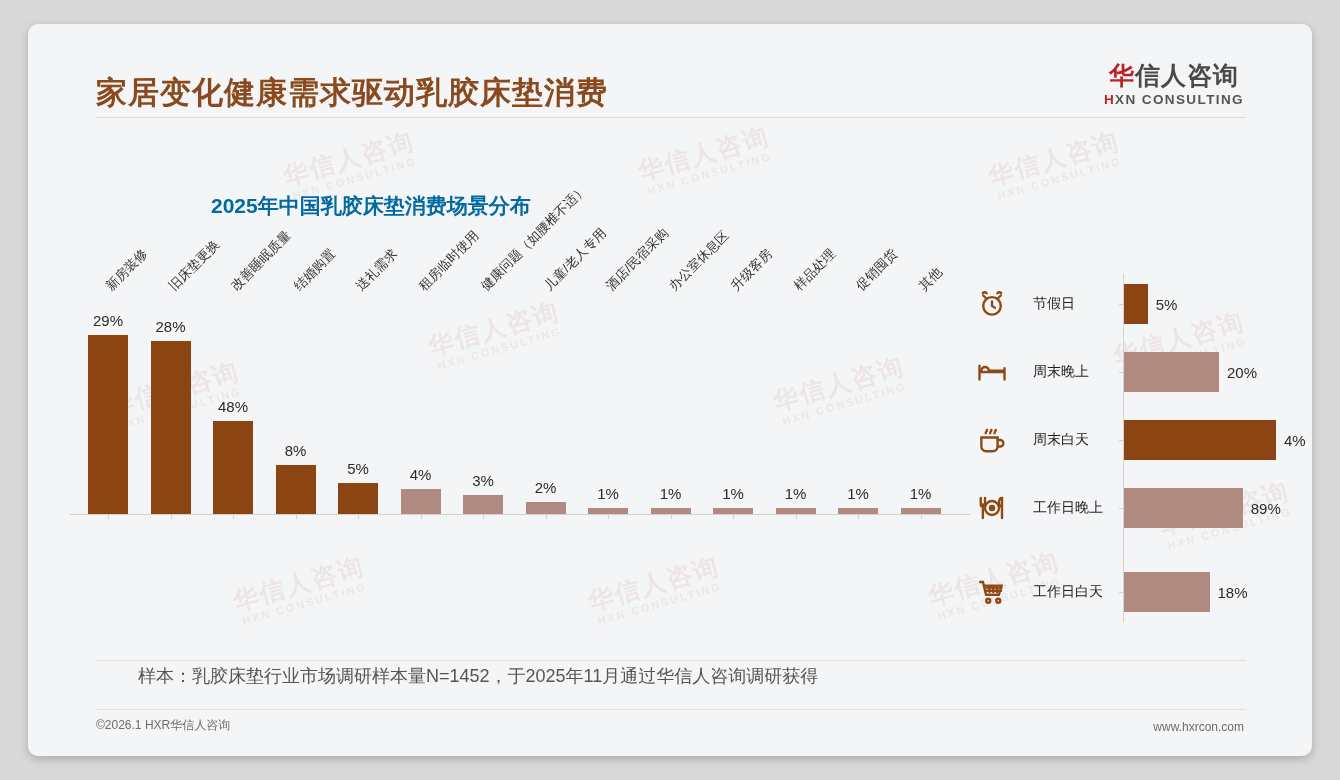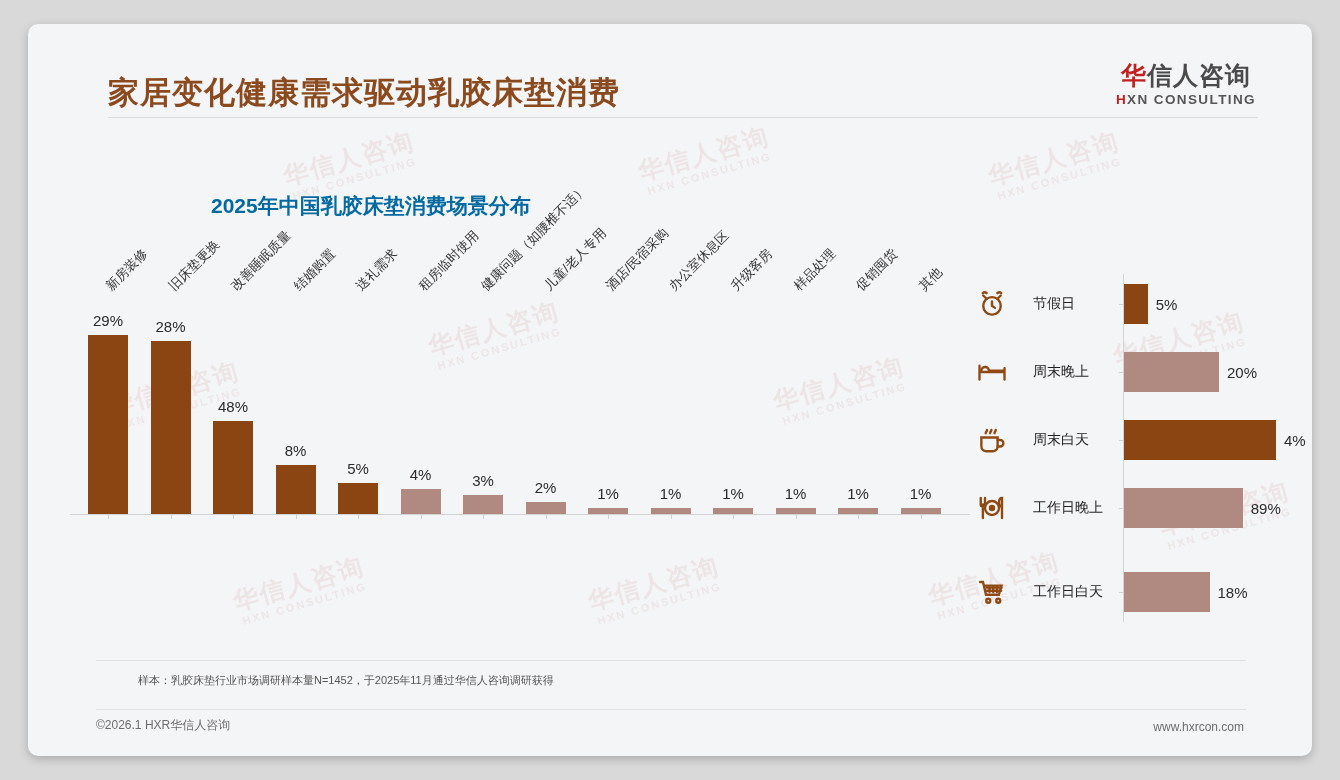--- a/index.html
+++ b/index.html
@@ -53,21 +53,20 @@
     letter-spacing: 2.2px;
   }
 
   
   .header {
     position: absolute;
     left: 0; top: 0;
     width: 100%;
     height: 96px;
     z-index: 3;
-    margin-left: 12px;
   }
   .slide-title {
     position: absolute;
     left: 68px;
     top: 48px;
     font-size: 31px;
     font-weight: bold;
     color: #8a4a1e;
     letter-spacing: 1px;
     white-space: nowrap;
@@ -252,21 +251,21 @@
     bottom: 95px;
     width: 1150px;
     height: 1px;
     background: #e0e0e0;
     z-index: 3;
   }
   .footnote {
     position: absolute;
     left: 110px;
     bottom: 68px;
-    font-size: 11px;
+    font-size: 18px;
     color: #555;
     z-index: 3;
     white-space: nowrap;
   }
   .footer-rule {
     position: absolute;
     left: 68px;
     bottom: 46px;
     width: 1150px;
     height: 1px;

